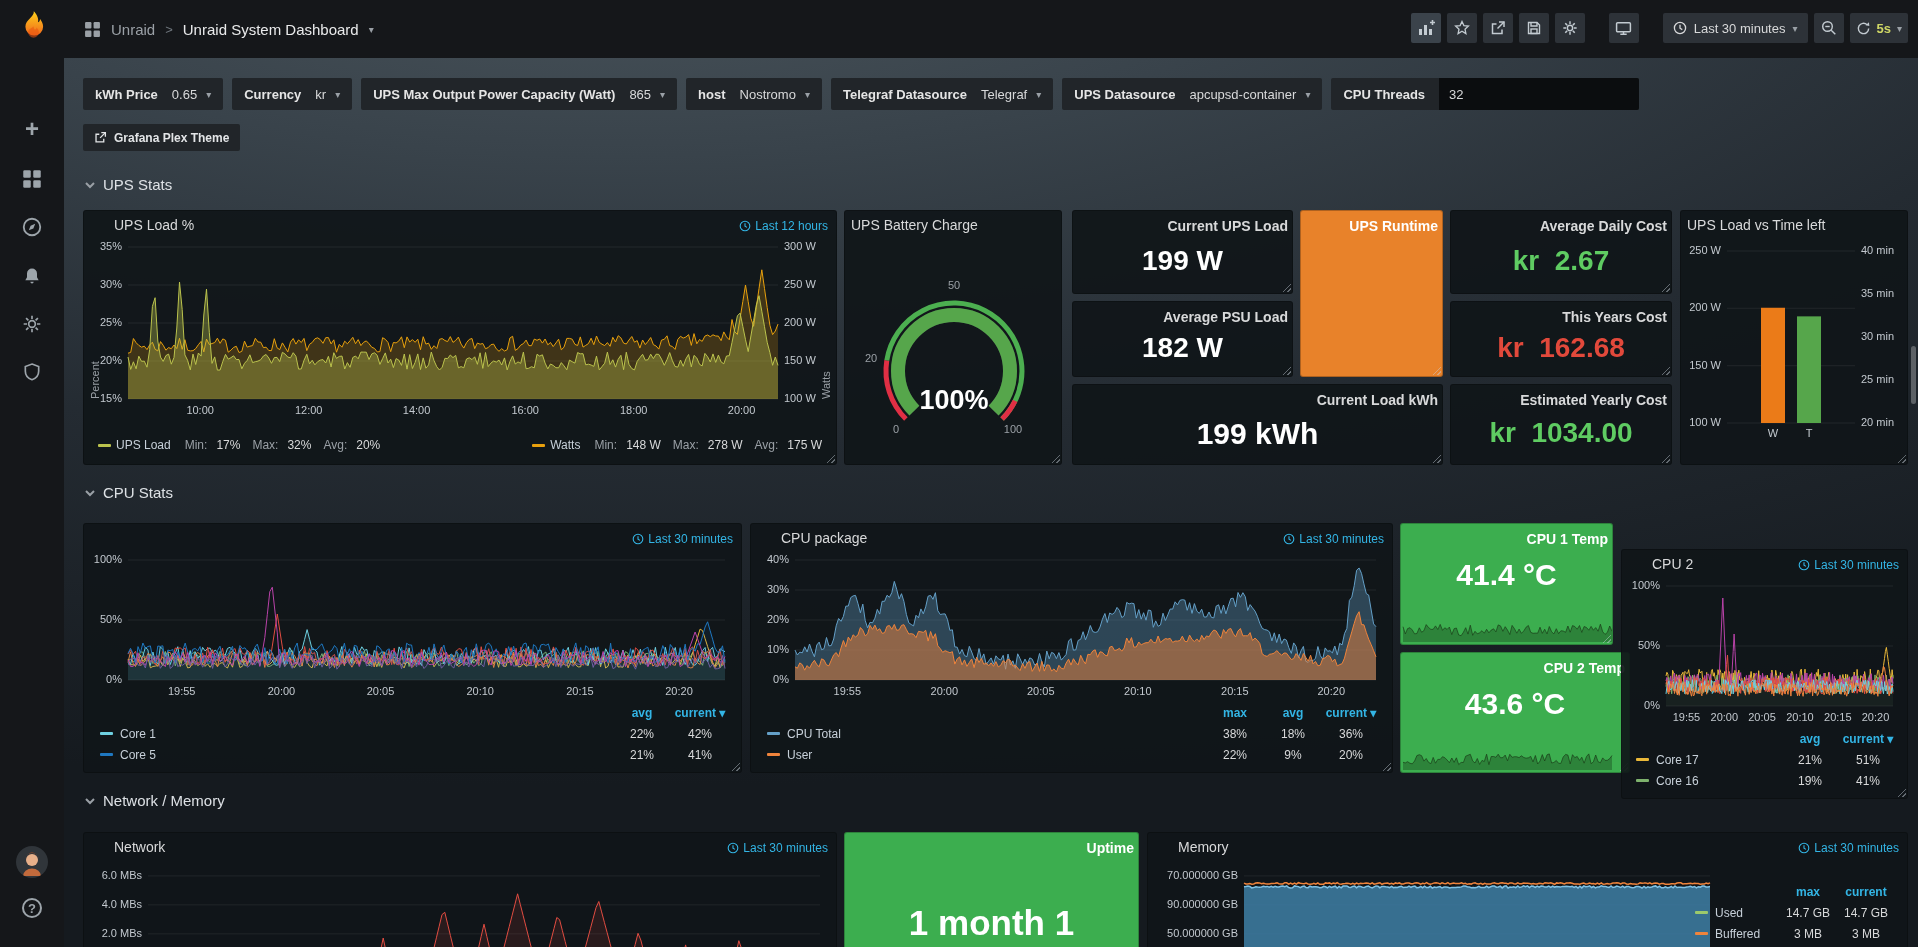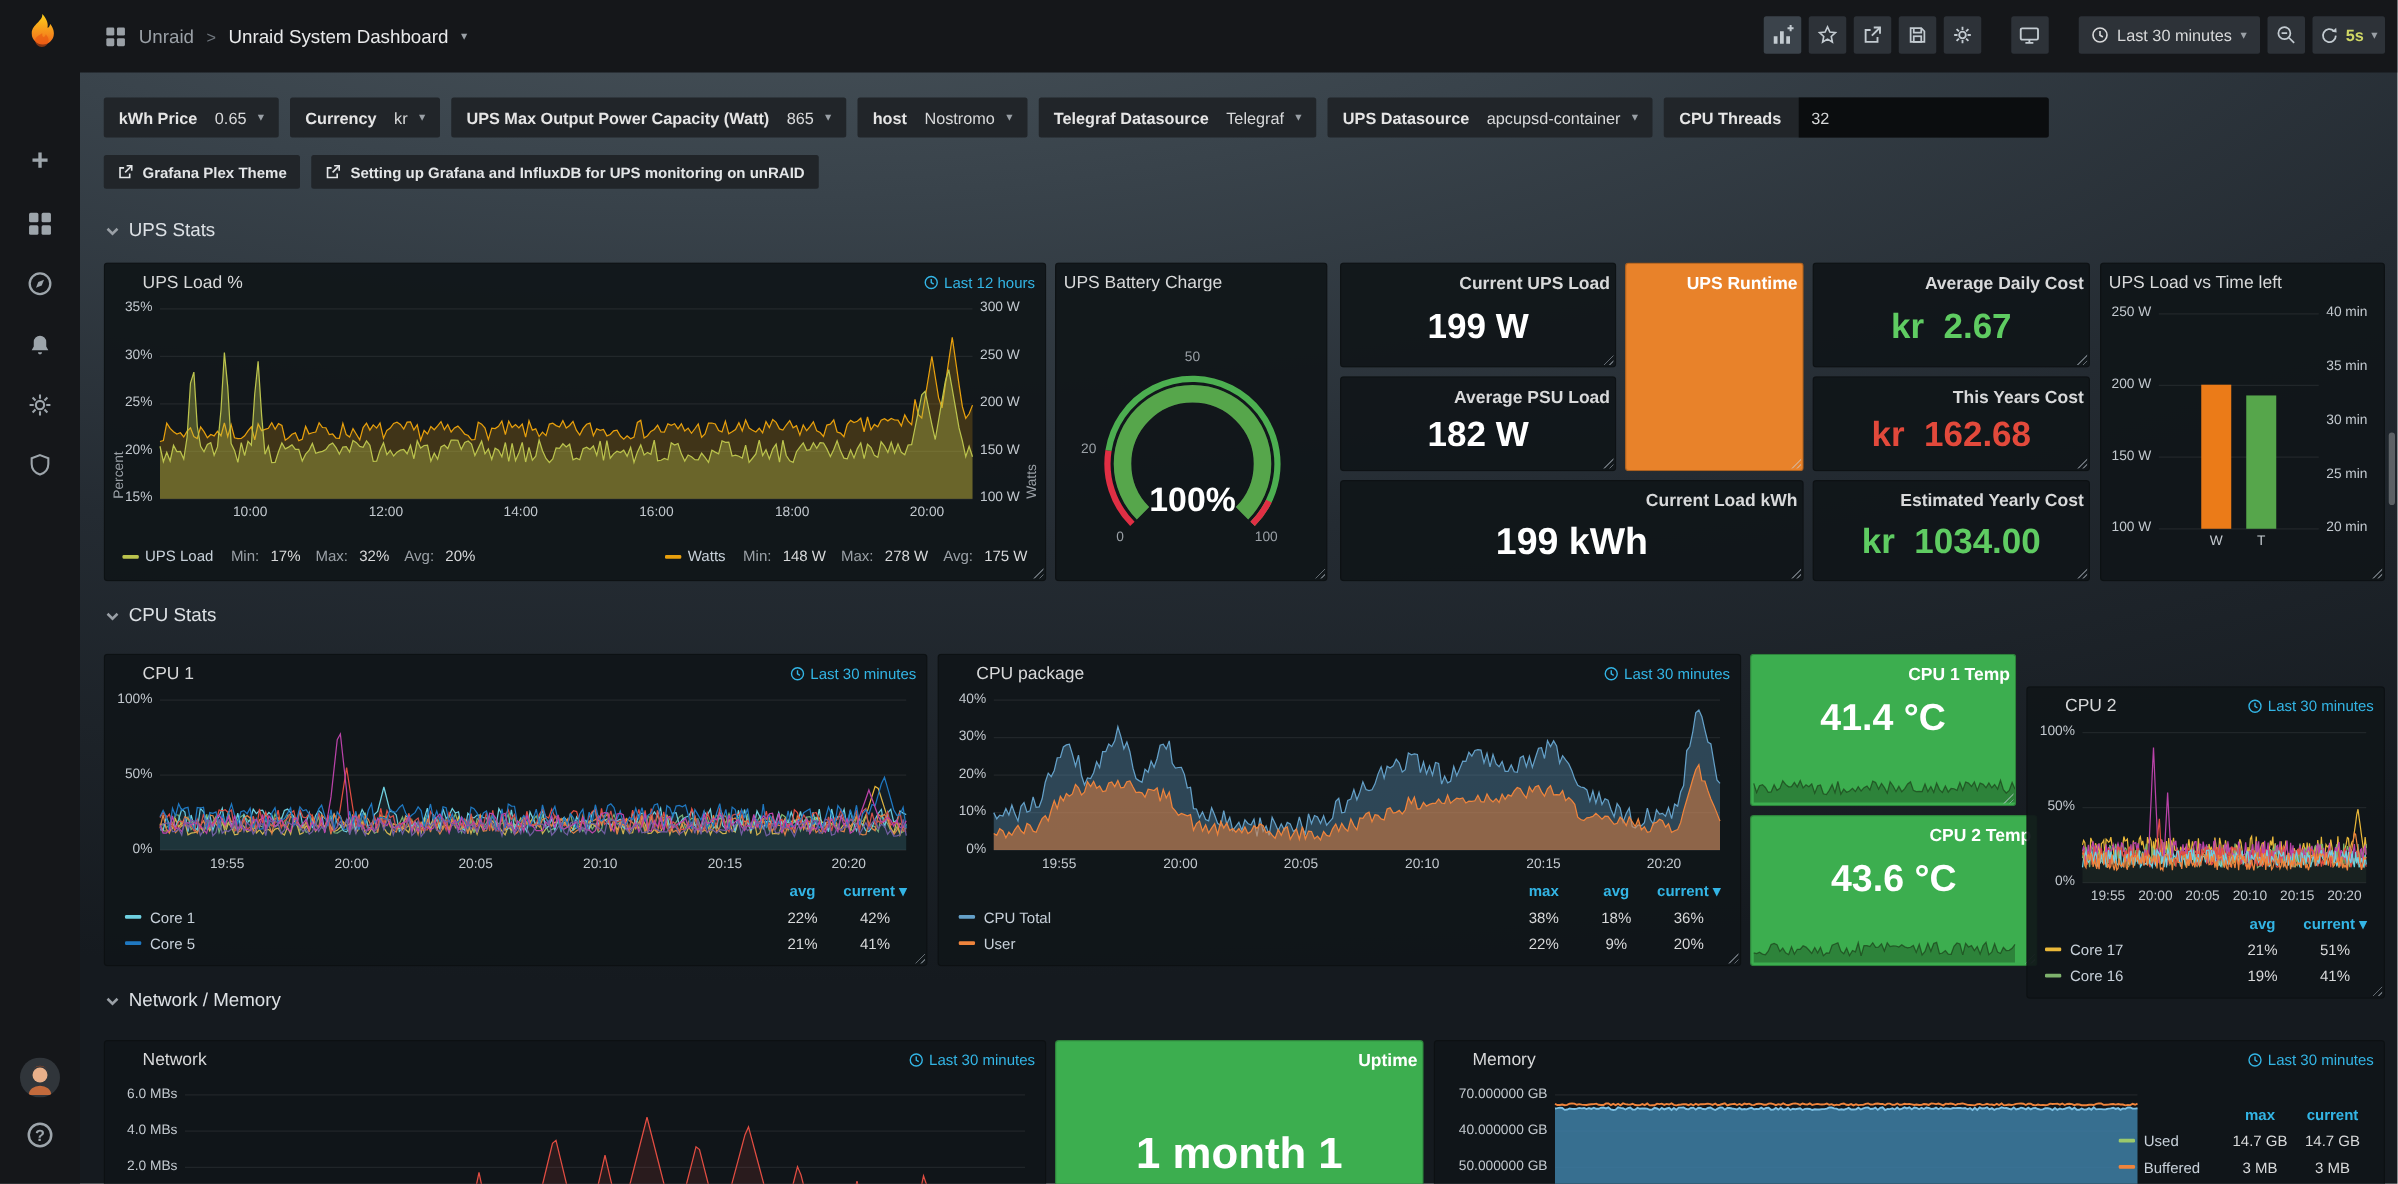--- a/index.html
+++ b/index.html
@@ -254,28 +254,20 @@
 
 <div id="links">
   <div class="linkpill">
     <svg width="13" height="13" viewBox="0 0 16 16" fill="none" stroke="currentColor" stroke-width="1.6">
       <path d="M6.5 4H2.5v9.5H12V9.5"></path>
         <path d="M9 2h5v5"></path>
         <path d="M14 2L7.5 8.5"></path>
     </svg>
     <span>Grafana Plex Theme</span>
   </div>
-  <div class="linkpill">
-    <svg width="13" height="13" viewBox="0 0 16 16" fill="none" stroke="currentColor" stroke-width="1.6">
-      <path d="M6.5 4H2.5v9.5H12V9.5"></path>
-        <path d="M9 2h5v5"></path>
-        <path d="M14 2L7.5 8.5"></path>
-    </svg>
-    <span>Setting up Grafana and InfluxDB for UPS monitoring on unRAID</span>
-  </div>
 </div>
 
 <div class="rowhdr" style="left:84px;top:176px">
   <svg width="12" height="12" viewBox="0 0 12 12" fill="none" stroke="#9aa0a6" stroke-width="2">
       <path d="M2 4l4 4 4-4"></path>
     </svg>
   <span>UPS Stats</span>
 </div>
 <div class="rowhdr" style="left:84px;top:484px">
   <svg width="12" height="12" viewBox="0 0 12 12" fill="none" stroke="#9aa0a6" stroke-width="2">
@@ -400,21 +392,20 @@
         <line x1="40" x2="168" y1="63.276" y2="63.276" stroke="rgba(255,255,255,0.07)"></line>
         <line x1="40" x2="168" y1="120.724" y2="120.724" stroke="rgba(255,255,255,0.07)"></line>
         <line x1="40" x2="168" y1="178" y2="178" stroke="rgba(255,255,255,0.07)"></line>
         <rect x="74" y="62.75999999999999" width="24" height="115.24000000000001" fill="#EB7B18"></rect>
         <rect x="110" y="71.36" width="24" height="106.64" fill="#56A64B"></rect>
       </svg><div class="yt" style="right: 182px; top: -1px;">250 W</div><div class="yt" style="right: 182px; top: 56.276px;">200 W</div><div class="yt" style="right: 182px; top: 113.724px;">150 W</div><div class="yt" style="right: 182px; top: 171px;">100 W</div><div class="yt" style="left: 174px; top: -1px;">40 min</div><div class="yt" style="left: 174px; top: 42px;">35 min</div><div class="yt" style="left: 174px; top: 85px;">30 min</div><div class="yt" style="left: 174px; top: 128px;">25 min</div><div class="yt" style="left: 174px; top: 171px;">20 min</div><div class="xt" style="left: 62px; top: 182px;">W</div><div class="xt" style="left: 98px; top: 182px;">T</div></div>
   <div class="rsz"></div>
 </div>
 
 <div class="panel" style="left:83px;top:523px;width:659px;height:250px">
-  <div class="ptitle">CPU 1</div>
   <div class="ptime">
     <svg width="12" height="12" viewBox="0 0 14 14" fill="none" stroke="currentColor" stroke-width="1.3">
         <circle cx="7" cy="7" r="5.6"></circle>
         <path d="M7 3.8v3.4l2.3 1.4"></path>
       </svg>
     <span>Last 30 minutes</span>
   </div>
   <div class="plot" style="left:8px;top:30px;width:643px;height:146px"><svg width="643" height="146">
         <line x1="36" x2="633" y1="6" y2="6" stroke="rgba(255,255,255,0.07)"></line>
         <line x1="36" x2="633" y1="66" y2="66" stroke="rgba(255,255,255,0.07)"></line>
@@ -606,21 +597,21 @@
       </svg>
     <span>Last 30 minutes</span>
   </div>
   <div class="plot" style="left:8px;top:30px;width:560px;height:170px"><svg width="560" height="170">
         <line x1="88" x2="554" y1="12.9" y2="12.9" stroke="rgba(255,255,255,0.07)"></line>
         <line x1="88" x2="554" y1="41.88" y2="41.88" stroke="rgba(255,255,255,0.07)"></line>
         <line x1="88" x2="554" y1="70.86" y2="70.86" stroke="rgba(255,255,255,0.07)"></line>
         <path d="M88.0 20.1 L89.9 21.0 L91.9 21.0 L93.8 20.6 L95.8 21.2 L97.7 20.9 L99.7 20.0 L101.6 19.7 L103.5 19.9 L105.5 20.8 L107.4 20.3 L109.4 20.7 L111.3 20.9 L113.2 21.0 L115.2 20.6 L117.1 20.4 L119.1 20.3 L121.0 19.9 L122.9 20.8 L124.9 21.0 L126.8 21.0 L128.8 19.7 L130.7 19.8 L132.7 21.1 L134.6 20.1 L136.5 21.1 L138.5 20.0 L140.4 21.2 L142.4 19.7 L144.3 20.3 L146.3 20.6 L148.2 20.7 L150.1 20.0 L152.1 21.0 L154.0 21.2 L156.0 21.1 L157.9 20.3 L159.8 21.1 L161.8 19.8 L163.7 21.3 L165.7 21.2 L167.6 21.2 L169.6 19.9 L171.5 20.3 L173.4 19.9 L175.4 20.9 L177.3 20.1 L179.3 20.6 L181.2 19.7 L183.1 20.9 L185.1 21.3 L187.0 20.8 L189.0 20.6 L190.9 20.3 L192.9 20.4 L194.8 21.1 L196.7 20.3 L198.7 21.2 L200.6 20.0 L202.6 20.9 L204.5 20.3 L206.4 20.4 L208.4 20.2 L210.3 19.9 L212.3 20.3 L214.2 20.9 L216.2 19.8 L218.1 21.2 L220.0 20.8 L222.0 20.2 L223.9 19.7 L225.9 21.3 L227.8 20.6 L229.7 20.3 L231.7 20.0 L233.6 21.0 L235.6 20.2 L237.5 21.1 L239.5 19.9 L241.4 20.4 L243.3 19.9 L245.3 20.9 L247.2 21.1 L249.2 20.2 L251.1 20.0 L253.0 20.1 L255.0 20.8 L256.9 20.8 L258.9 19.9 L260.8 19.8 L262.8 20.3 L264.7 21.1 L266.6 20.3 L268.6 20.8 L270.5 19.7 L272.5 20.7 L274.4 21.2 L276.3 20.6 L278.3 19.9 L280.2 19.7 L282.2 20.1 L284.1 20.9 L286.0 19.8 L288.0 20.4 L289.9 20.7 L291.9 19.7 L293.8 21.0 L295.8 20.5 L297.7 20.1 L299.6 20.4 L301.6 20.6 L303.5 20.5 L305.5 19.9 L307.4 20.8 L309.4 20.3 L311.3 21.3 L313.2 20.7 L315.2 21.1 L317.1 20.1 L319.1 19.8 L321.0 20.8 L322.9 21.0 L324.9 20.3 L326.8 21.3 L328.8 20.4 L330.7 21.1 L332.6 20.9 L334.6 20.9 L336.5 20.1 L338.5 19.7 L340.4 20.6 L342.4 20.7 L344.3 20.0 L346.2 19.8 L348.2 20.2 L350.1 20.2 L352.1 21.0 L354.0 19.9 L355.9 19.9 L357.9 20.8 L359.8 20.9 L361.8 19.8 L363.7 20.8 L365.7 20.7 L367.6 20.0 L369.5 20.3 L371.5 20.2 L373.4 20.5 L375.4 21.0 L377.3 20.6 L379.3 21.0 L381.2 20.9 L383.1 20.2 L385.1 20.4 L387.0 20.9 L389.0 19.7 L390.9 19.9 L392.8 20.3 L394.8 19.8 L396.7 20.5 L398.7 21.3 L400.6 19.9 L402.6 20.2 L404.5 19.8 L406.4 20.2 L408.4 21.0 L410.3 20.1 L412.3 20.0 L414.2 19.7 L416.1 20.3 L418.1 20.9 L420.0 21.0 L422.0 21.1 L423.9 21.3 L425.8 20.4 L427.8 20.1 L429.7 20.9 L431.7 20.7 L433.6 20.0 L435.6 20.7 L437.5 20.6 L439.4 21.2 L441.4 20.0 L443.3 21.1 L445.3 19.8 L447.2 21.3 L449.2 21.0 L451.1 20.6 L453.0 21.0 L455.0 20.7 L456.9 20.1 L458.9 19.9 L460.8 19.8 L462.7 20.0 L464.7 21.0 L466.6 20.0 L468.6 19.9 L470.5 21.0 L472.4 21.3 L474.4 20.6 L476.3 21.1 L478.3 20.9 L480.2 21.2 L482.2 20.9 L484.1 19.9 L486.0 20.2 L488.0 20.1 L489.9 19.9 L491.9 20.7 L493.8 19.8 L495.8 21.0 L497.7 20.2 L499.6 20.0 L501.6 20.3 L503.5 21.1 L505.5 20.4 L507.4 20.6 L509.3 21.2 L511.3 21.2 L513.2 21.2 L515.2 20.8 L517.1 20.8 L519.0 21.0 L521.0 20.1 L522.9 19.8 L524.9 19.8 L526.8 20.9 L528.8 20.8 L530.7 20.7 L532.6 20.4 L534.6 20.2 L536.5 20.7 L538.5 20.2 L540.4 20.6 L542.3 20.6 L544.3 21.3 L546.2 21.0 L548.2 21.1 L550.1 20.1 L552.1 20.8 L554.0 19.9" fill="none" stroke="#EF843C" stroke-width="1.5"></path>
         <path d="M88.0 23.8 L89.9 23.5 L91.9 23.1 L93.8 23.4 L95.8 24.9 L97.7 24.6 L99.7 23.8 L101.6 24.1 L103.5 24.2 L105.5 23.9 L107.4 23.3 L109.4 23.7 L111.3 23.4 L113.2 24.2 L115.2 23.4 L117.1 24.1 L119.1 23.2 L121.0 24.0 L122.9 24.0 L124.9 23.2 L126.8 23.0 L128.8 23.7 L130.7 22.9 L132.7 24.6 L134.6 25.0 L136.5 24.7 L138.5 22.9 L140.4 23.3 L142.4 23.6 L144.3 24.6 L146.3 23.5 L148.2 23.1 L150.1 24.6 L152.1 24.7 L154.0 23.2 L156.0 24.0 L157.9 23.7 L159.8 23.8 L161.8 23.9 L163.7 24.8 L165.7 24.6 L167.6 23.3 L169.6 23.8 L171.5 24.9 L173.4 23.3 L175.4 24.5 L177.3 23.8 L179.3 23.2 L181.2 25.0 L183.1 23.4 L185.1 24.8 L187.0 23.1 L189.0 23.1 L190.9 22.9 L192.9 24.2 L194.8 24.5 L196.7 23.4 L198.7 23.1 L200.6 24.7 L202.6 23.2 L204.5 23.4 L206.4 24.2 L208.4 24.4 L210.3 23.4 L212.3 23.0 L214.2 24.1 L216.2 25.0 L218.1 23.9 L220.0 22.9 L222.0 23.1 L223.9 24.7 L225.9 23.4 L227.8 23.4 L229.7 23.8 L231.7 24.1 L233.6 24.6 L235.6 23.3 L237.5 24.6 L239.5 24.2 L241.4 24.5 L243.3 23.7 L245.3 23.2 L247.2 24.4 L249.2 24.2 L251.1 24.3 L253.0 23.1 L255.0 24.3 L256.9 23.4 L258.9 23.1 L260.8 24.8 L262.8 24.6 L264.7 23.3 L266.6 24.7 L268.6 23.2 L270.5 24.6 L272.5 24.5 L274.4 23.3 L276.3 25.0 L278.3 24.0 L280.2 24.4 L282.2 24.0 L284.1 23.6 L286.0 25.0 L288.0 24.1 L289.9 24.0 L291.9 24.2 L293.8 25.0 L295.8 24.4 L297.7 24.6 L299.6 24.6 L301.6 24.3 L303.5 24.3 L305.5 23.9 L307.4 22.9 L309.4 23.0 L311.3 23.7 L313.2 23.9 L315.2 24.8 L317.1 24.4 L319.1 24.8 L321.0 24.2 L322.9 23.3 L324.9 24.6 L326.8 24.6 L328.8 24.4 L330.7 23.1 L332.6 24.6 L334.6 23.7 L336.5 23.1 L338.5 23.0 L340.4 24.2 L342.4 24.0 L344.3 23.1 L346.2 24.9 L348.2 23.3 L350.1 22.8 L352.1 25.0 L354.0 24.1 L355.9 24.3 L357.9 23.7 L359.8 24.6 L361.8 23.0 L363.7 24.5 L365.7 23.9 L367.6 22.9 L369.5 23.7 L371.5 22.9 L373.4 24.5 L375.4 23.0 L377.3 23.3 L379.3 24.4 L381.2 23.2 L383.1 24.2 L385.1 23.0 L387.0 23.3 L389.0 24.1 L390.9 24.0 L392.8 23.1 L394.8 24.4 L396.7 23.2 L398.7 24.1 L400.6 23.6 L402.6 23.8 L404.5 24.1 L406.4 23.4 L408.4 23.5 L410.3 23.3 L412.3 23.4 L414.2 23.7 L416.1 23.4 L418.1 24.4 L420.0 23.4 L422.0 25.0 L423.9 23.2 L425.8 24.9 L427.8 22.9 L429.7 23.8 L431.7 23.6 L433.6 22.8 L435.6 24.5 L437.5 23.5 L439.4 24.9 L441.4 23.9 L443.3 23.9 L445.3 22.9 L447.2 23.5 L449.2 23.4 L451.1 24.0 L453.0 24.5 L455.0 22.9 L456.9 24.5 L458.9 24.0 L460.8 23.1 L462.7 23.6 L464.7 24.5 L466.6 23.1 L468.6 24.5 L470.5 23.5 L472.4 23.4 L474.4 24.2 L476.3 24.7 L478.3 24.5 L480.2 23.5 L482.2 23.6 L484.1 23.9 L486.0 25.0 L488.0 23.4 L489.9 24.9 L491.9 23.8 L493.8 24.5 L495.8 24.0 L497.7 23.3 L499.6 22.9 L501.6 24.4 L503.5 23.1 L505.5 24.8 L507.4 24.8 L509.3 23.8 L511.3 24.7 L513.2 24.6 L515.2 23.5 L517.1 24.8 L519.0 22.9 L521.0 24.5 L522.9 24.3 L524.9 24.3 L526.8 24.5 L528.8 24.4 L530.7 23.9 L532.6 23.7 L534.6 23.2 L536.5 24.1 L538.5 23.5 L540.4 24.9 L542.3 23.7 L544.3 24.1 L546.2 23.0 L548.2 23.0 L550.1 23.9 L552.1 23.9 L554.0 23.6 L554 144 L88 144 Z" fill="rgba(62,127,166,0.85)" stroke="none"></path>
         <path d="M88.0 23.8 L89.9 23.5 L91.9 23.1 L93.8 23.4 L95.8 24.9 L97.7 24.6 L99.7 23.8 L101.6 24.1 L103.5 24.2 L105.5 23.9 L107.4 23.3 L109.4 23.7 L111.3 23.4 L113.2 24.2 L115.2 23.4 L117.1 24.1 L119.1 23.2 L121.0 24.0 L122.9 24.0 L124.9 23.2 L126.8 23.0 L128.8 23.7 L130.7 22.9 L132.7 24.6 L134.6 25.0 L136.5 24.7 L138.5 22.9 L140.4 23.3 L142.4 23.6 L144.3 24.6 L146.3 23.5 L148.2 23.1 L150.1 24.6 L152.1 24.7 L154.0 23.2 L156.0 24.0 L157.9 23.7 L159.8 23.8 L161.8 23.9 L163.7 24.8 L165.7 24.6 L167.6 23.3 L169.6 23.8 L171.5 24.9 L173.4 23.3 L175.4 24.5 L177.3 23.8 L179.3 23.2 L181.2 25.0 L183.1 23.4 L185.1 24.8 L187.0 23.1 L189.0 23.1 L190.9 22.9 L192.9 24.2 L194.8 24.5 L196.7 23.4 L198.7 23.1 L200.6 24.7 L202.6 23.2 L204.5 23.4 L206.4 24.2 L208.4 24.4 L210.3 23.4 L212.3 23.0 L214.2 24.1 L216.2 25.0 L218.1 23.9 L220.0 22.9 L222.0 23.1 L223.9 24.7 L225.9 23.4 L227.8 23.4 L229.7 23.8 L231.7 24.1 L233.6 24.6 L235.6 23.3 L237.5 24.6 L239.5 24.2 L241.4 24.5 L243.3 23.7 L245.3 23.2 L247.2 24.4 L249.2 24.2 L251.1 24.3 L253.0 23.1 L255.0 24.3 L256.9 23.4 L258.9 23.1 L260.8 24.8 L262.8 24.6 L264.7 23.3 L266.6 24.7 L268.6 23.2 L270.5 24.6 L272.5 24.5 L274.4 23.3 L276.3 25.0 L278.3 24.0 L280.2 24.4 L282.2 24.0 L284.1 23.6 L286.0 25.0 L288.0 24.1 L289.9 24.0 L291.9 24.2 L293.8 25.0 L295.8 24.4 L297.7 24.6 L299.6 24.6 L301.6 24.3 L303.5 24.3 L305.5 23.9 L307.4 22.9 L309.4 23.0 L311.3 23.7 L313.2 23.9 L315.2 24.8 L317.1 24.4 L319.1 24.8 L321.0 24.2 L322.9 23.3 L324.9 24.6 L326.8 24.6 L328.8 24.4 L330.7 23.1 L332.6 24.6 L334.6 23.7 L336.5 23.1 L338.5 23.0 L340.4 24.2 L342.4 24.0 L344.3 23.1 L346.2 24.9 L348.2 23.3 L350.1 22.8 L352.1 25.0 L354.0 24.1 L355.9 24.3 L357.9 23.7 L359.8 24.6 L361.8 23.0 L363.7 24.5 L365.7 23.9 L367.6 22.9 L369.5 23.7 L371.5 22.9 L373.4 24.5 L375.4 23.0 L377.3 23.3 L379.3 24.4 L381.2 23.2 L383.1 24.2 L385.1 23.0 L387.0 23.3 L389.0 24.1 L390.9 24.0 L392.8 23.1 L394.8 24.4 L396.7 23.2 L398.7 24.1 L400.6 23.6 L402.6 23.8 L404.5 24.1 L406.4 23.4 L408.4 23.5 L410.3 23.3 L412.3 23.4 L414.2 23.7 L416.1 23.4 L418.1 24.4 L420.0 23.4 L422.0 25.0 L423.9 23.2 L425.8 24.9 L427.8 22.9 L429.7 23.8 L431.7 23.6 L433.6 22.8 L435.6 24.5 L437.5 23.5 L439.4 24.9 L441.4 23.9 L443.3 23.9 L445.3 22.9 L447.2 23.5 L449.2 23.4 L451.1 24.0 L453.0 24.5 L455.0 22.9 L456.9 24.5 L458.9 24.0 L460.8 23.1 L462.7 23.6 L464.7 24.5 L466.6 23.1 L468.6 24.5 L470.5 23.5 L472.4 23.4 L474.4 24.2 L476.3 24.7 L478.3 24.5 L480.2 23.5 L482.2 23.6 L484.1 23.9 L486.0 25.0 L488.0 23.4 L489.9 24.9 L491.9 23.8 L493.8 24.5 L495.8 24.0 L497.7 23.3 L499.6 22.9 L501.6 24.4 L503.5 23.1 L505.5 24.8 L507.4 24.8 L509.3 23.8 L511.3 24.7 L513.2 24.6 L515.2 23.5 L517.1 24.8 L519.0 22.9 L521.0 24.5 L522.9 24.3 L524.9 24.3 L526.8 24.5 L528.8 24.4 L530.7 23.9 L532.6 23.7 L534.6 23.2 L536.5 24.1 L538.5 23.5 L540.4 24.9 L542.3 23.7 L544.3 24.1 L546.2 23.0 L548.2 23.0 L550.1 23.9 L552.1 23.9 L554.0 23.6" fill="none" stroke="#7EC2E6" stroke-width="1.5"></path>
-      </svg><div class="yt" style="right: 478px; top: 5.9px;">70.000000 GB</div><div class="yt" style="right: 478px; top: 34.88px;">40.000000 GB</div><div class="yt" style="right: 478px; top: 63.86px;">50.000000 GB</div></div>
+      </svg><div class="yt" style="right: 478px; top: 5.9px;">70.000000 GB</div><div class="yt" style="right: 478px; top: 34.88px;">90.000000 GB</div><div class="yt" style="right: 478px; top: 63.86px;">50.000000 GB</div></div>
   <div class="ltable" style="right:12px;top:48px;width:200px">
       <div class="lrow lhead">
         <span class="lname2"></span>
         <span class="lcol">max</span>
         <span class="lcol">current</span>
       </div>
       <div class="lrow">
         <span class="lname2">
           <i class="sw" style="background: rgb(156, 201, 107);"></i>
           <span class="">Used</span>

